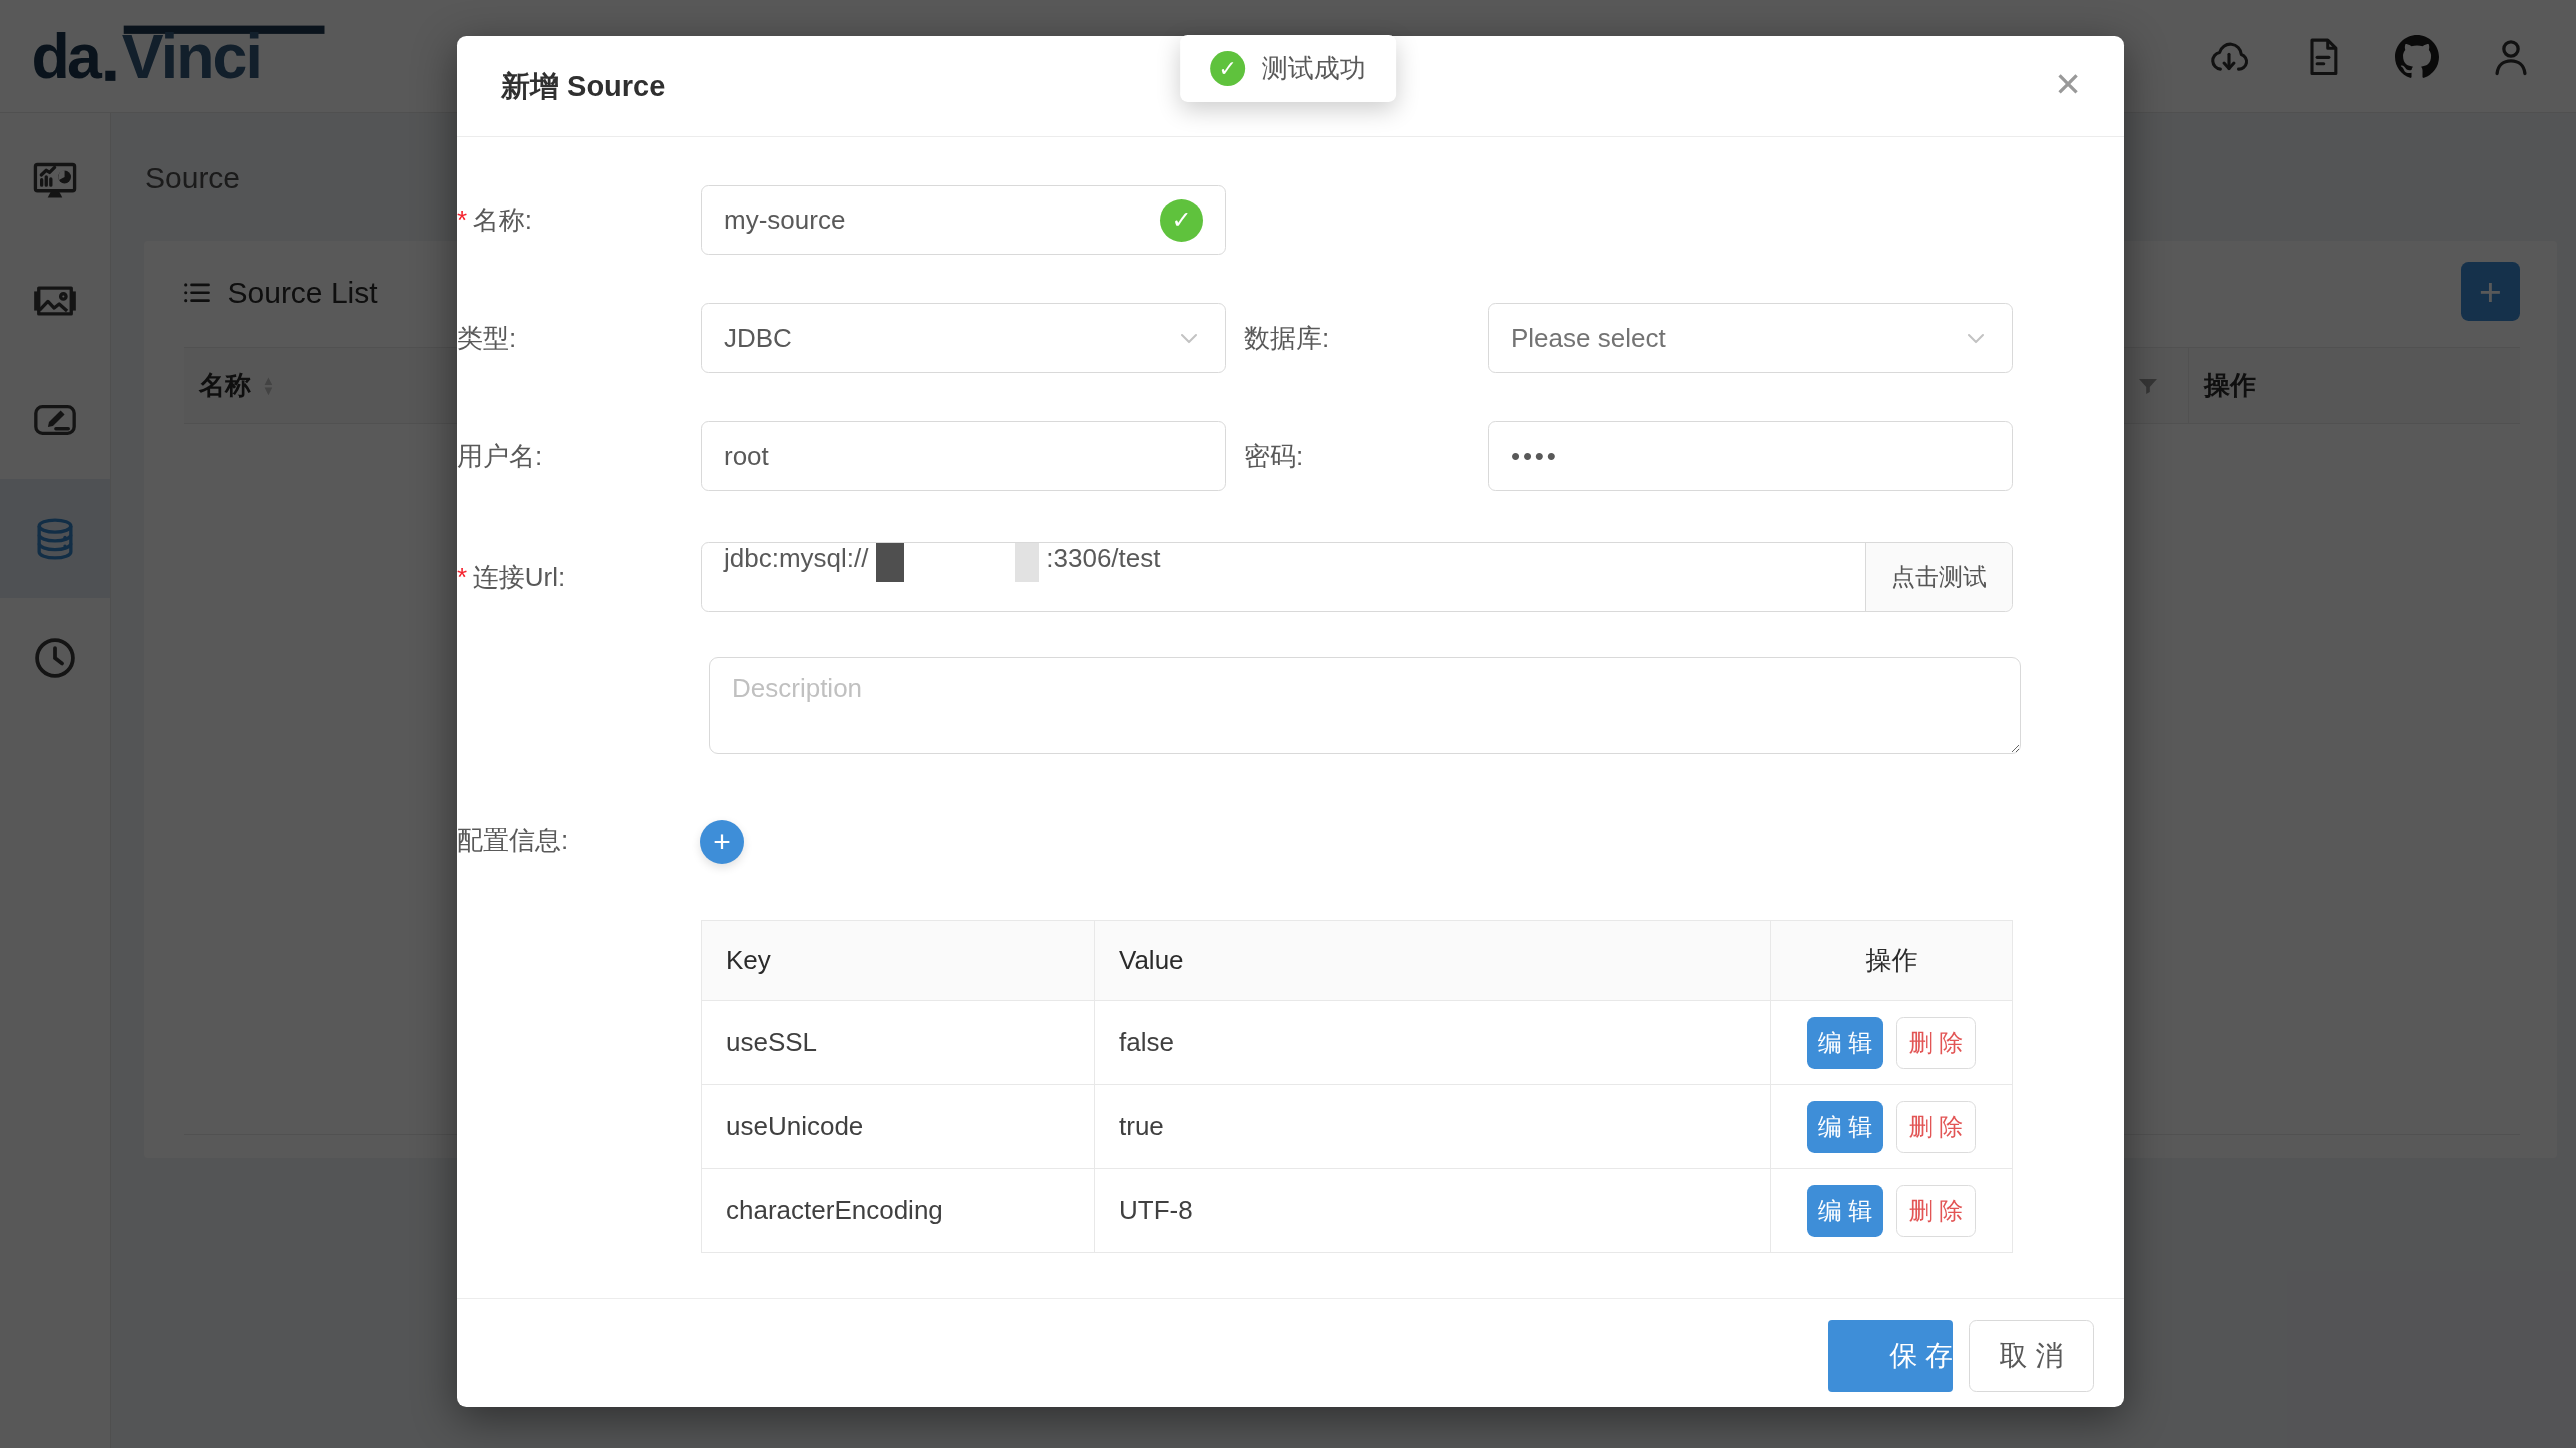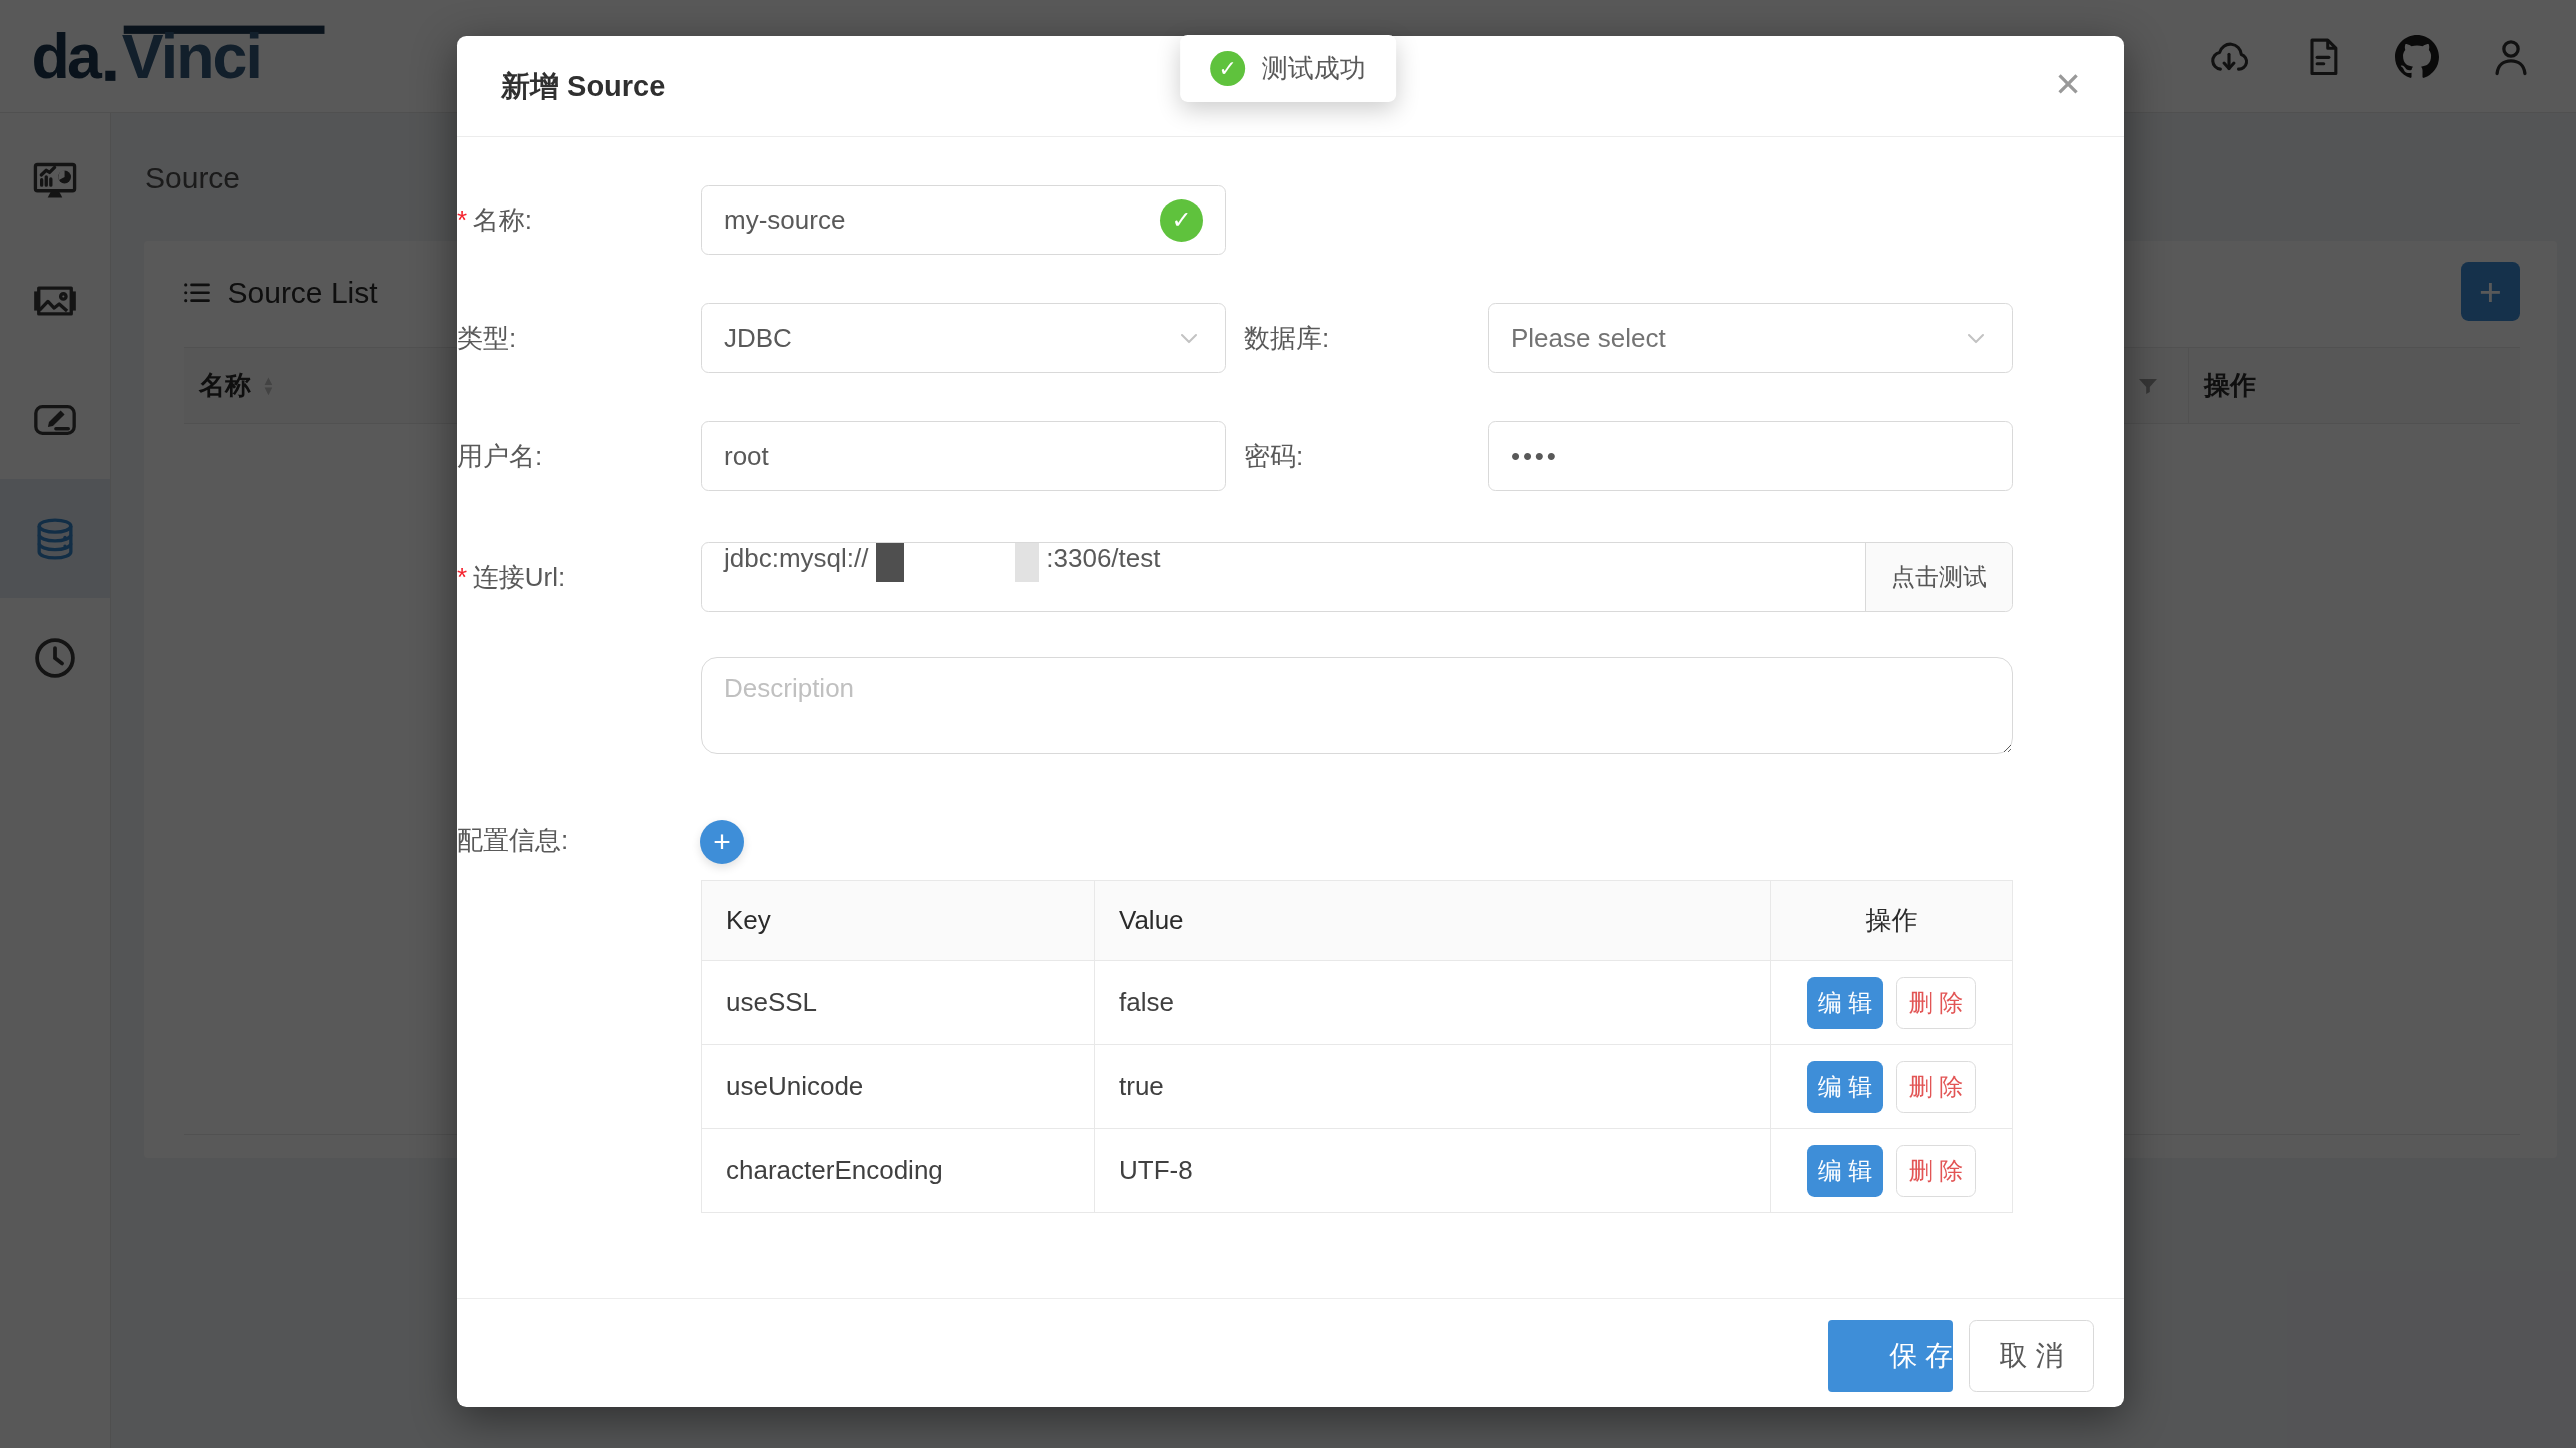--- a/index.html
+++ b/index.html
@@ -51,27 +51,27 @@
   .sel { cursor:pointer; }
   .sel .chev { margin-left:auto; flex:none; }
   .ph { color:#737373; }
 
   .url-group { position:absolute; left:244px; top:506px; width:1312px; height:70px; border:1.9px solid #d9d9d9; border-radius:7.4px; display:flex; }
   .url-text { flex:1; display:flex; align-items:flex-start; padding:0 22px; font-size:26px; color:#595959; overflow:hidden; }
   .blk-dark { width:28px; height:39px; background:#4f4f4f; margin-left:7.4px; flex:none; }
   .blk-light { width:24px; height:39px; background:#e2e2e2; margin-left:111px; margin-right:7.4px; flex:none; }
   .url-addon { width:147px; border-left:1.9px solid #d9d9d9; background:#fafafa; border-radius:0 7.4px 7.4px 0; display:flex; align-items:center; justify-content:center; font-size:24px; color:#555; cursor:pointer; border-top:none; border-bottom:none; border-right:none; }
 
-  .txtarea { position:absolute; left:244px; top:621px; width:1312px; height:97px; border:1.9px solid #d9d9d9; border-radius:16px; padding:15px 22px; font:inherit; font-size:26px; color:#595959; resize:both; }
+  .txtarea { position:absolute; left:252px; top:621px; width:1312px; height:97px; border:1.9px solid #d9d9d9; border-radius:9px; padding:15px 22px; font:inherit; font-size:26px; color:#595959; resize:both; }
   .txtarea::placeholder { color:#c0c0c0; }
   .lab-desc { line-height:74px; }
 
   .cfg-add { position:absolute; left:243px; top:784px; width:44px; height:44px; border-radius:50%; background:#3e8ed8; border:none; color:#fff; font-size:30px; line-height:1; display:flex; align-items:center; justify-content:center; cursor:pointer; box-shadow:0 3.7px 9.3px rgba(0,0,0,0.12); }
 
-  .ctable { position:absolute; left:244px; top:844px; width:1312px; border:0.9px solid #e8e8e8; font-size:26px; color:#404040; }
+  .ctable { position:absolute; left:244px; top:884px; width:1312px; border:0.9px solid #e8e8e8; font-size:26px; color:#404040; }
   .crow { display:flex; height:84px; border-top:0.9px solid #e8e8e8; }
   .crow.chead { height:79px; background:#fafafa; border-top:none; color:#2b2b2b; }
   .ckey { width:392px; padding-left:24px; display:flex; align-items:center; }
   .cval { width:676px; padding-left:24px; border-left:0.9px solid #e8e8e8; display:flex; align-items:center; }
   .cact { flex:1; border-left:0.9px solid #e8e8e8; display:flex; align-items:center; justify-content:center; gap:13px; }
   .chead .cact { font-weight:normal; }
   .btn-edit { width:76px; height:52px; background:#3e8ed8; color:#fff; border:none; border-radius:7.4px; font-size:24px; cursor:pointer; }
   .btn-del { width:80px; height:52px; background:#fff; color:#e25555; border:1.9px solid #dcdcdc; border-radius:7.4px; font-size:24px; cursor:pointer; }
 
   .modal-footer { position:absolute; left:0; right:0; top:1262px; height:109px; border-top:0.9px solid #ececec; }

